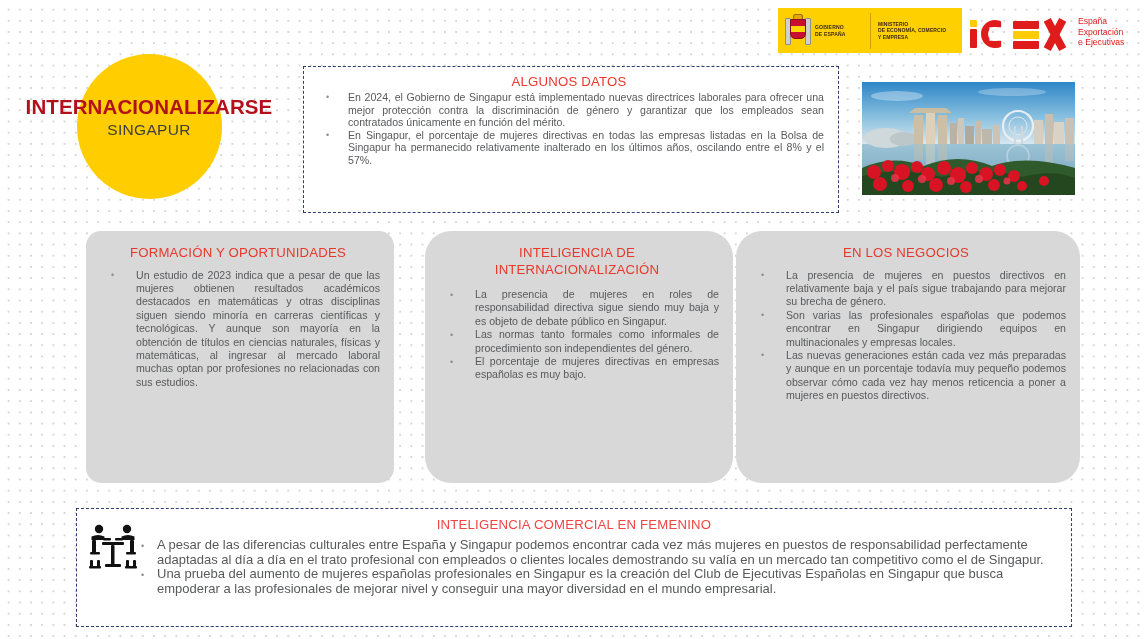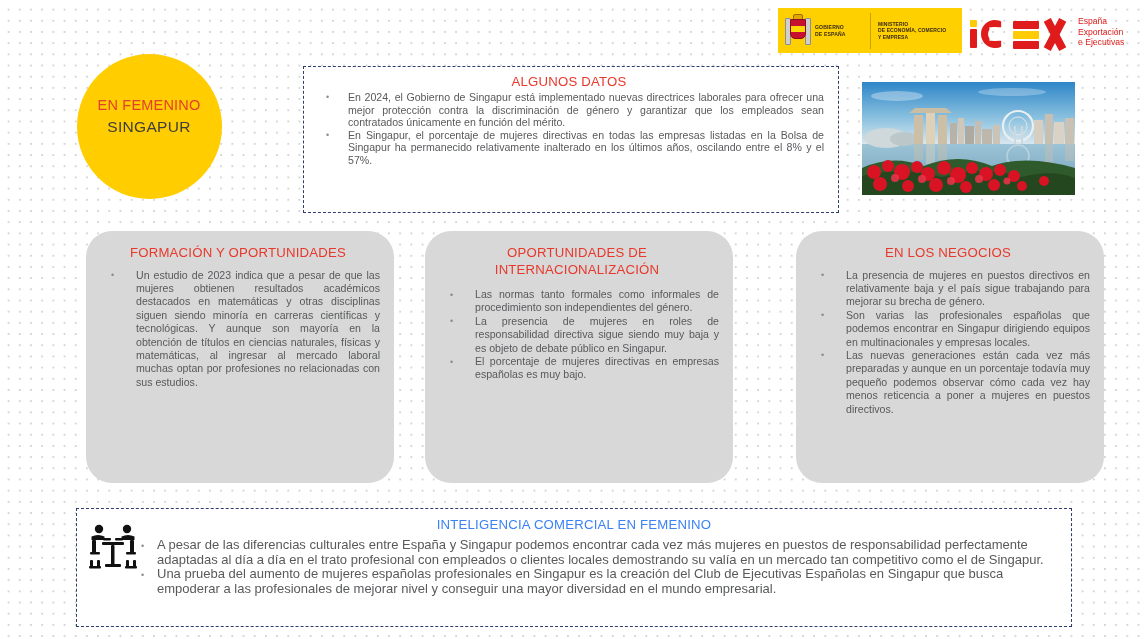--- a/index.html
+++ b/index.html
@@ -256,23 +256,23 @@
   
   .card {
     position: absolute;
     top: 231px;
     background: #d8d8d8;
     border-radius: 26px;
     box-sizing: border-box;
     padding: 14px 14px 10px 10px;
     height: 252px;
   }
-  #card-1 { left: 86px;  width: 308px; }
+  #card-1 { left: 86px;  width: 308px; border-radius: 15px; }
   #card-2 { left: 425px; width: 308px; }
-  #card-3 { left: 796px; width: 308px; }
+  #card-3 { left: 736px; width: 344px; }
   .card-title {
     text-align: center;
     color: #E8382B;
     font-size: 13.2px;
     line-height: 16.5px;
     letter-spacing: 0.2px;
     margin-bottom: 7px;
   }
   .card ul.blist > li {
     font-size: 10.6px;
@@ -289,21 +289,21 @@
     left: 76px;
     top: 508px;
     width: 996px;
     height: 119px;
     border: 1.4px dashed #2f3d6b;
     box-sizing: border-box;
     background: #ffffff;
   }
   #bottom-title {
     text-align: center;
-    color: #3b82f6;
+    color: #ef4444;
     font-size: 13.2px;
     letter-spacing: 0.2px;
     margin-top: 8px;
   }
   #meeting-icon {
     position: absolute;
     left: 8px;
     top: 13px;
     width: 56px;
     height: 50px;
@@ -362,21 +362,21 @@
     </div>
     <div id="icex-tag">
       <div>España</div>
       <div>Exportación</div>
       <div>e Ejecutivas</div>
     </div>
   </div>
 
   <div id="title-circle"></div>
   <div id="title-stack">
-    <div id="title-sub">EN FEMENINO</div>
+    <div id="title-main">INTERNACIONALIZARSE</div>
     <div id="title-country">SINGAPUR</div>
   </div>
 
   <div id="datos-box">
     <div id="datos-title">ALGUNOS DATOS</div>
     <ul class="blist">
       <li>En 2024, el Gobierno de Singapur está implementado nuevas directrices laborales para ofrecer una mejor protección contra la discriminación de género y garantizar que los empleados sean contratados únicamente en función del mérito.</li>
       <li>En Singapur, el porcentaje de mujeres directivas en todas las empresas listadas en la Bolsa de Singapur ha permanecido relativamente inalterado en los últimos años, oscilando entre el 8% y el 57%.</li>
     </ul>
   </div>
@@ -470,25 +470,25 @@
   <div class="card" id="card-1">
     <div class="card-title">FORMACIÓN Y OPORTUNIDADES</div>
     <div class="card-body">
       <ul class="blist">
         <li>Un estudio de 2023 indica que a pesar de que las mujeres obtienen resultados académicos destacados en matemáticas y otras disciplinas siguen siendo minoría en carreras científicas y tecnológicas. Y aunque son mayoría en la obtención de títulos en ciencias naturales, físicas y matemáticas, al ingresar al mercado laboral muchas optan por profesiones no relacionadas con sus estudios.</li>
       </ul>
     </div>
   </div>
 
   <div class="card" id="card-2">
-    <div class="card-title">OPORTUNIDADES DE INTERNACIONALIZACIÓN</div>
+    <div class="card-title">INTELIGENCIA DE INTERNACIONALIZACIÓN</div>
     <div class="card-body">
       <ul class="blist">
+        <li>La presencia de mujeres en roles de responsabilidad directiva sigue siendo muy baja y es objeto de debate público en Singapur.</li>
         <li>Las normas tanto formales como informales de procedimiento son independientes del género.</li>
-        <li>La presencia de mujeres en roles de responsabilidad directiva sigue siendo muy baja y es objeto de debate público en Singapur.</li>
         <li>El porcentaje de mujeres directivas en empresas españolas es muy bajo.</li>
       </ul>
     </div>
   </div>
 
   <div class="card" id="card-3">
     <div class="card-title">EN LOS NEGOCIOS</div>
     <div class="card-body">
       <ul class="blist">
         <li>La presencia de mujeres en puestos directivos en relativamente baja y el país sigue trabajando para mejorar su brecha de género.</li>

